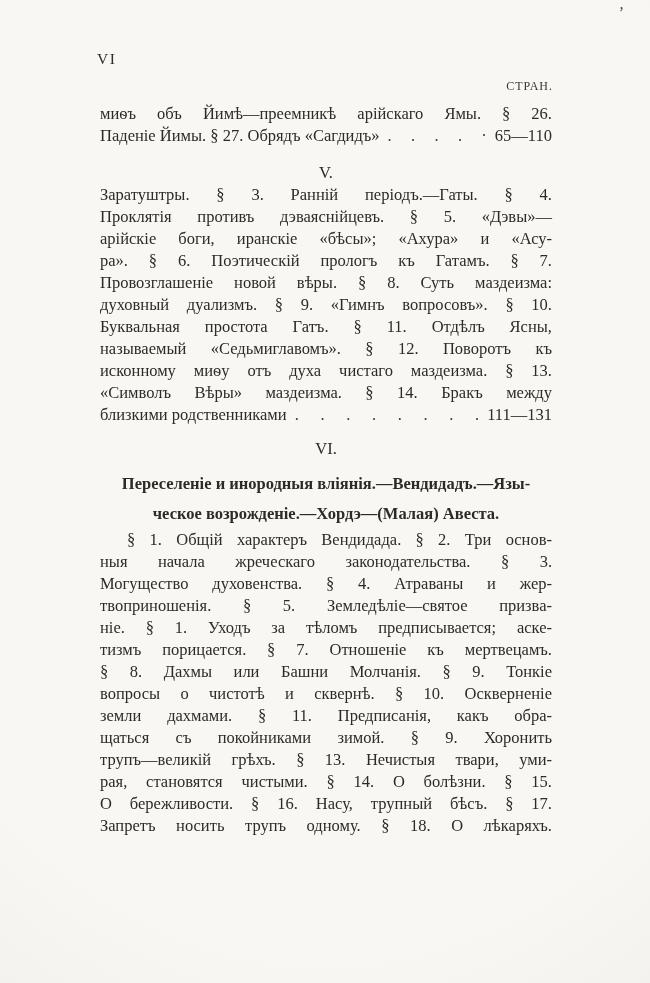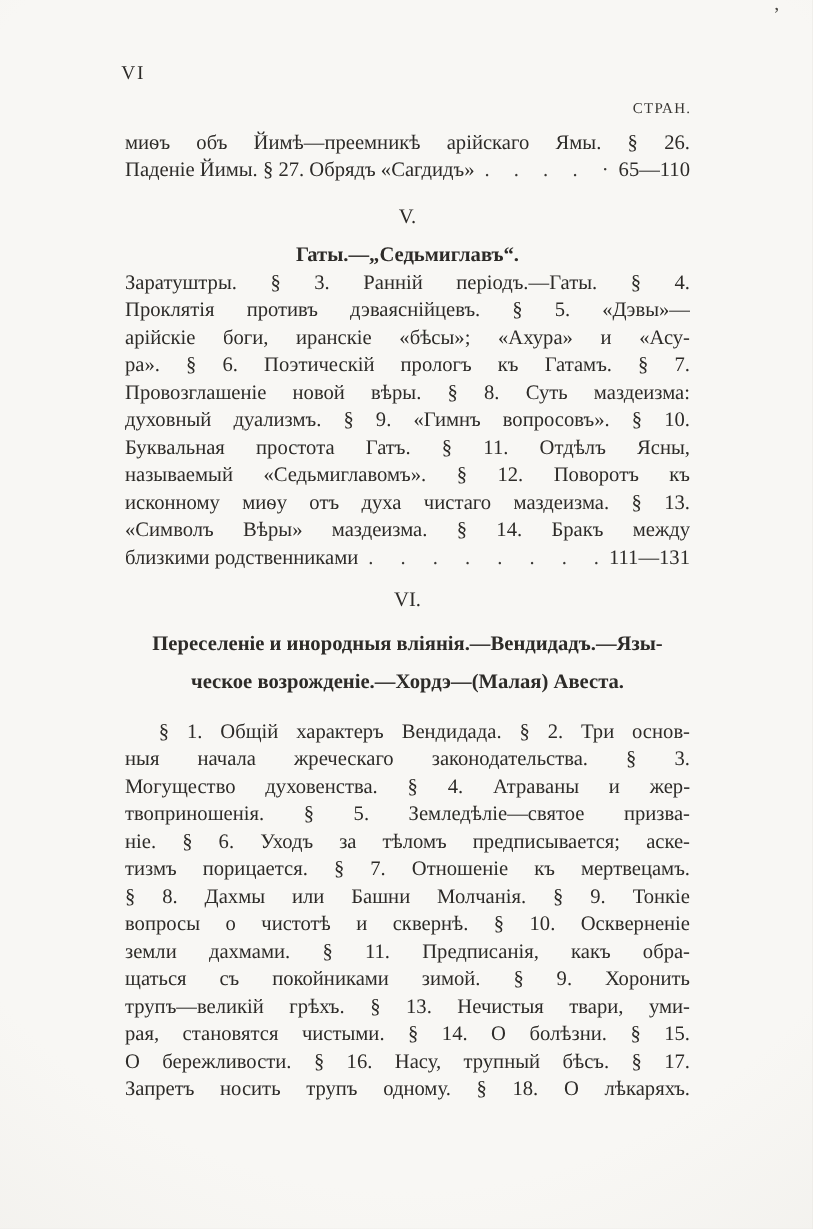--- a/index.html
+++ b/index.html
@@ -53,21 +53,21 @@
     color: #3a3834;
   }
   .leader-pages { white-space: nowrap; }
   .sec-numeral { text-align: center; line-height: 22px; font-size: 16.5px; }
   .sec-title { text-align: center; font-weight: 700; line-height: 22px; }
   .sec-title-multi { line-height: 30px; }
   .mt-sec   { margin-top: 15px; }
   .mt-title { margin-top: 9px; }
   .mt-body  { margin-top: 21px; }
   .mt-sec6  { margin-top: 12px; }
-  .mt-body6 { margin-top: 14px; }
+  .mt-body6 { margin-top: 0; }
 </style>
 </head>
 <body>
 
 <div class="page">
 
   <span class="stray-mark">’</span>
 
   <div class="header-row">
     <span class="page-num">VI</span>
@@ -78,21 +78,20 @@
   <div class="content">
 
     <div class="jline">миѳъ объ Йимѣ—преемникѣ арійскаго Ямы. § 26.</div>
     <div class="leader-line">
       <span class="leader-text">Паденіе Йимы. § 27. Обрядъ «Сагдидъ»</span>
       <span class="leader-dots">. . . . ·</span>
       <span class="leader-pages">65—110</span>
     </div>
 
     <div class="sec-numeral mt-sec">V.</div>
-    <div class="sec-title mt-title">Гаты.—„Седьмиглавъ“.</div>
 
     <div class="jline">Заратуштры. § 3. Ранній періодъ.—Гаты. § 4.</div>
     <div class="jline">Проклятія противъ дэваяснійцевъ. § 5. «Дэвы»—</div>
     <div class="jline">арійскіе боги, иранскіе «бѣсы»; «Ахура» и «Асу-</div>
     <div class="jline">ра». § 6. Поэтическій прологъ къ Гатамъ. § 7.</div>
     <div class="jline">Провозглашеніе новой вѣры. § 8. Суть маздеизма:</div>
     <div class="jline">духовный дуализмъ. § 9. «Гимнъ вопросовъ». § 10.</div>
     <div class="jline">Буквальная простота Гатъ. § 11. Отдѣлъ Ясны,</div>
     <div class="jline">называемый «Седьмиглавомъ». § 12. Поворотъ къ</div>
     <div class="jline">исконному миѳу отъ духа чистаго маздеизма. § 13.</div>
@@ -106,21 +105,21 @@
     <div class="sec-numeral mt-sec6">VI.</div>
     <div class="sec-title sec-title-multi mt-title">
       <div>Переселеніе и инородныя вліянія.—Вендидадъ.—Язы-</div>
       <div>ческое возрожденіе.—Хордэ—(Малая) Авеста.</div>
     </div>
 
     <div class="jline indent mt-body6">§ 1. Общій характеръ Вендидада. § 2. Три основ-</div>
     <div class="jline">ныя начала жреческаго законодательства. § 3.</div>
     <div class="jline">Могущество духовенства. § 4. Атраваны и жер-</div>
     <div class="jline">твоприношенія. § 5. Земледѣліе—святое призва-</div>
-    <div class="jline">ніе. § 6. Уходъ за тѣломъ предписывается; аске-</div>
+    <div class="jline">ніе. § 1. Уходъ за тѣломъ предписывается; аске-</div>
     <div class="jline">тизмъ порицается. § 7. Отношеніе къ мертвецамъ.</div>
     <div class="jline">§ 8. Дахмы или Башни Молчанія. § 9. Тонкіе</div>
     <div class="jline">вопросы о чистотѣ и сквернѣ. § 10. Оскверненіе</div>
     <div class="jline">земли дахмами. § 11. Предписанія, какъ обра-</div>
     <div class="jline">щаться съ покойниками зимой. § 9. Хоронить</div>
     <div class="jline">трупъ—великій грѣхъ. § 13. Нечистыя твари, уми-</div>
     <div class="jline">рая, становятся чистыми. § 14. О болѣзни. § 15.</div>
     <div class="jline">О бережливости. § 16. Насу, трупный бѣсъ. § 17.</div>
     <div class="jline">Запретъ носить трупъ одному. § 18. О лѣкаряхъ.</div>
 

